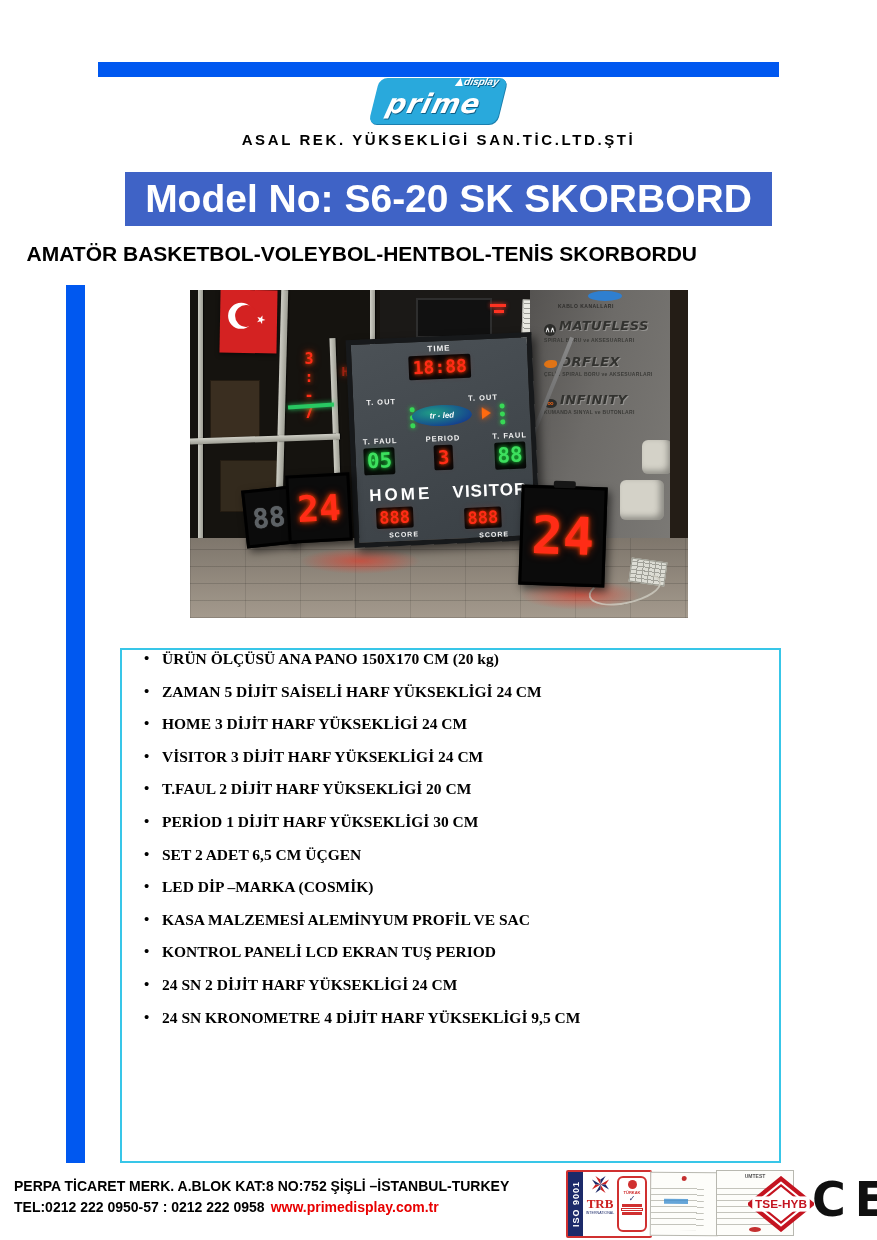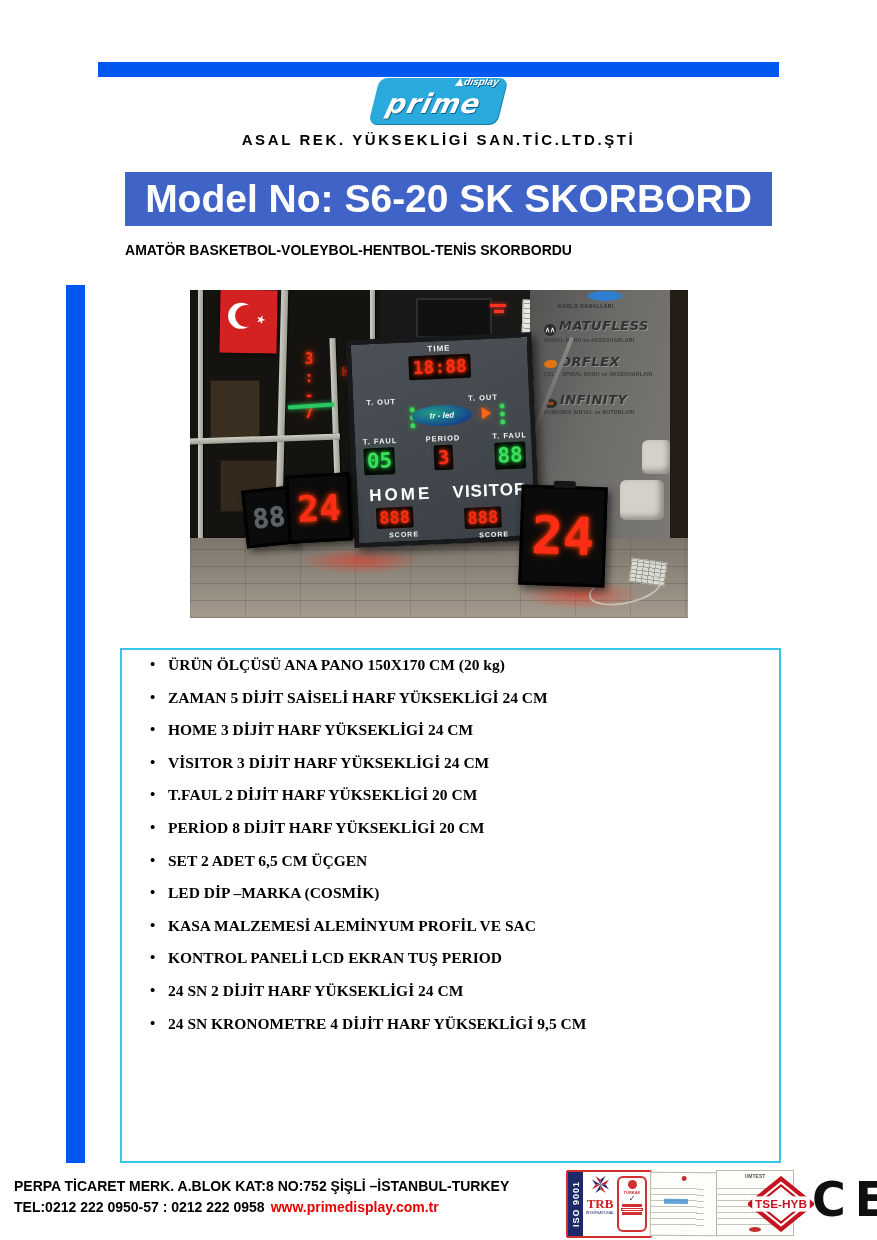--- a/index.html
+++ b/index.html
@@ -19,22 +19,22 @@
         font-size:10px;color:#fff;text-shadow:1px 1px 0 #0d5d86;}
   .logo-sail{display:inline-block;width:0;height:0;border-left:4px solid transparent;
         border-right:4px solid transparent;border-bottom:8px solid #fff;vertical-align:-1px;margin-right:1px;}
 
   .company{position:absolute;left:0;top:131px;width:877px;text-align:center;font-weight:bold;
         font-size:15px;letter-spacing:2.6px;color:#000;}
 
   .banner{position:absolute;left:125px;top:172px;width:647px;height:54px;background:#3f63c6;
         color:#fff;text-align:center;line-height:54px;font-size:39px;font-weight:bold;
         letter-spacing:0;}
-  .subtitle{position:absolute;left:0;top:242px;width:697px;text-align:center;font-weight:bold;
-        font-size:14px;color:#000;}
+  .subtitle{position:absolute;left:0;top:242px;width:697px;text-align:right;font-weight:bold;
+        font-size:21px;color:#000;}
 
   
   .photo{position:absolute;left:190px;top:290px;width:498px;height:328px;background:#1b1917;overflow:hidden;}
   .floor{position:absolute;left:0;top:248px;width:498px;height:80px;
         background:linear-gradient(#7e766c,#a49a8d);
         }
   .floor:before{content:"";position:absolute;inset:0;
         background:repeating-linear-gradient(0deg,rgba(0,0,0,.14) 0 1px,transparent 1px 17px),
                    repeating-linear-gradient(90deg,rgba(0,0,0,.10) 0 1px,transparent 1px 55px);}
   .glow{position:absolute;border-radius:50%;background:radial-gradient(closest-side,rgba(255,40,20,.5),rgba(255,40,20,0));}
@@ -104,21 +104,21 @@
         color:#fff;font-size:8px;font-style:italic;font-weight:bold;text-align:center;line-height:21px;}
   .bigword{position:absolute;color:#fff;font-weight:bold;font-family:"Liberation Sans",sans-serif;}
 
   .clock{position:absolute;background:#0b0b0b;border:3px solid #000;box-shadow:3px 4px 8px rgba(0,0,0,.6);
         display:flex;align-items:center;justify-content:center;font-family:"DejaVu Sans Mono",monospace;font-weight:bold;}
   .handle{position:absolute;top:-8px;left:50%;transform:translateX(-50%);width:22px;height:7px;background:#161616;border-radius:2px;}
 
   
   .specbox{position:absolute;left:120px;top:648px;width:657px;height:511px;border:2px solid #38c6e8;background:#fff;}
   .spectitle{margin:10px 0 10px 18px;font-family:"Liberation Serif",serif;font-weight:bold;font-size:22px;color:#000;}
-  .speclist{list-style:none;margin:6px;padding:0 10px 0 18px;}
+  .speclist{list-style:none;margin:0;padding:0 10px 0 18px;}
   .speclist li{position:relative;padding-left:22px;font-family:"Liberation Serif",serif;font-weight:bold;
         font-size:15.5px;color:#000;margin-bottom:14.6px;white-space:nowrap;}
   .speclist li:before{content:"•";position:absolute;left:4px;top:0;font-size:15px;}
 
   
   .addr{position:absolute;left:14px;top:1178px;font-weight:bold;font-size:14px;color:#000;white-space:nowrap;}
   .tel{position:absolute;left:14px;top:1199px;font-weight:bold;font-size:14px;color:#000;white-space:nowrap;}
   .site{color:#e80000;margin-left:6px;text-decoration:none;}
 
   .iso-badge{position:absolute;left:566px;top:1170px;width:82px;height:64px;background:#fff;
@@ -271,21 +271,21 @@
     </div>
   </div>
 
   <div class="specbox">
     <ul class="speclist">
       <li>ÜRÜN ÖLÇÜSÜ ANA PANO 150X170 CM  (20 kg)</li>
       <li>ZAMAN 5 DİJİT SAİSELİ HARF YÜKSEKLİGİ 24 CM</li>
       <li>HOME 3 DİJİT  HARF YÜKSEKLİGİ 24 CM</li>
       <li>VİSITOR 3 DİJİT HARF YÜKSEKLİGİ 24 CM</li>
       <li>T.FAUL 2 DİJİT HARF YÜKSEKLİGİ 20 CM</li>
-      <li>PERİOD 8 DİJİT HARF YÜKSEKLİGİ 20 CM</li>
+      <li>PERİOD 1 DİJİT HARF YÜKSEKLİGİ 30 CM</li>
       <li>SET 2 ADET 6,5 CM ÜÇGEN</li>
       <li>LED DİP –MARKA (COSMİK)</li>
       <li>KASA MALZEMESİ ALEMİNYUM PROFİL VE SAC</li>
       <li>KONTROL PANELİ LCD EKRAN TUŞ PERIOD</li>
       <li>24 SN 2 DİJİT HARF YÜKSEKLİGİ 24 CM</li>
       <li>24 SN KRONOMETRE 4 DİJİT HARF YÜKSEKLİGİ 9,5 CM</li>
     </ul>
   </div>
 
   <div class="addr">PERPA TİCARET MERK. A.BLOK KAT:8 NO:752 ŞİŞLİ –İSTANBUL-TURKEY</div>

